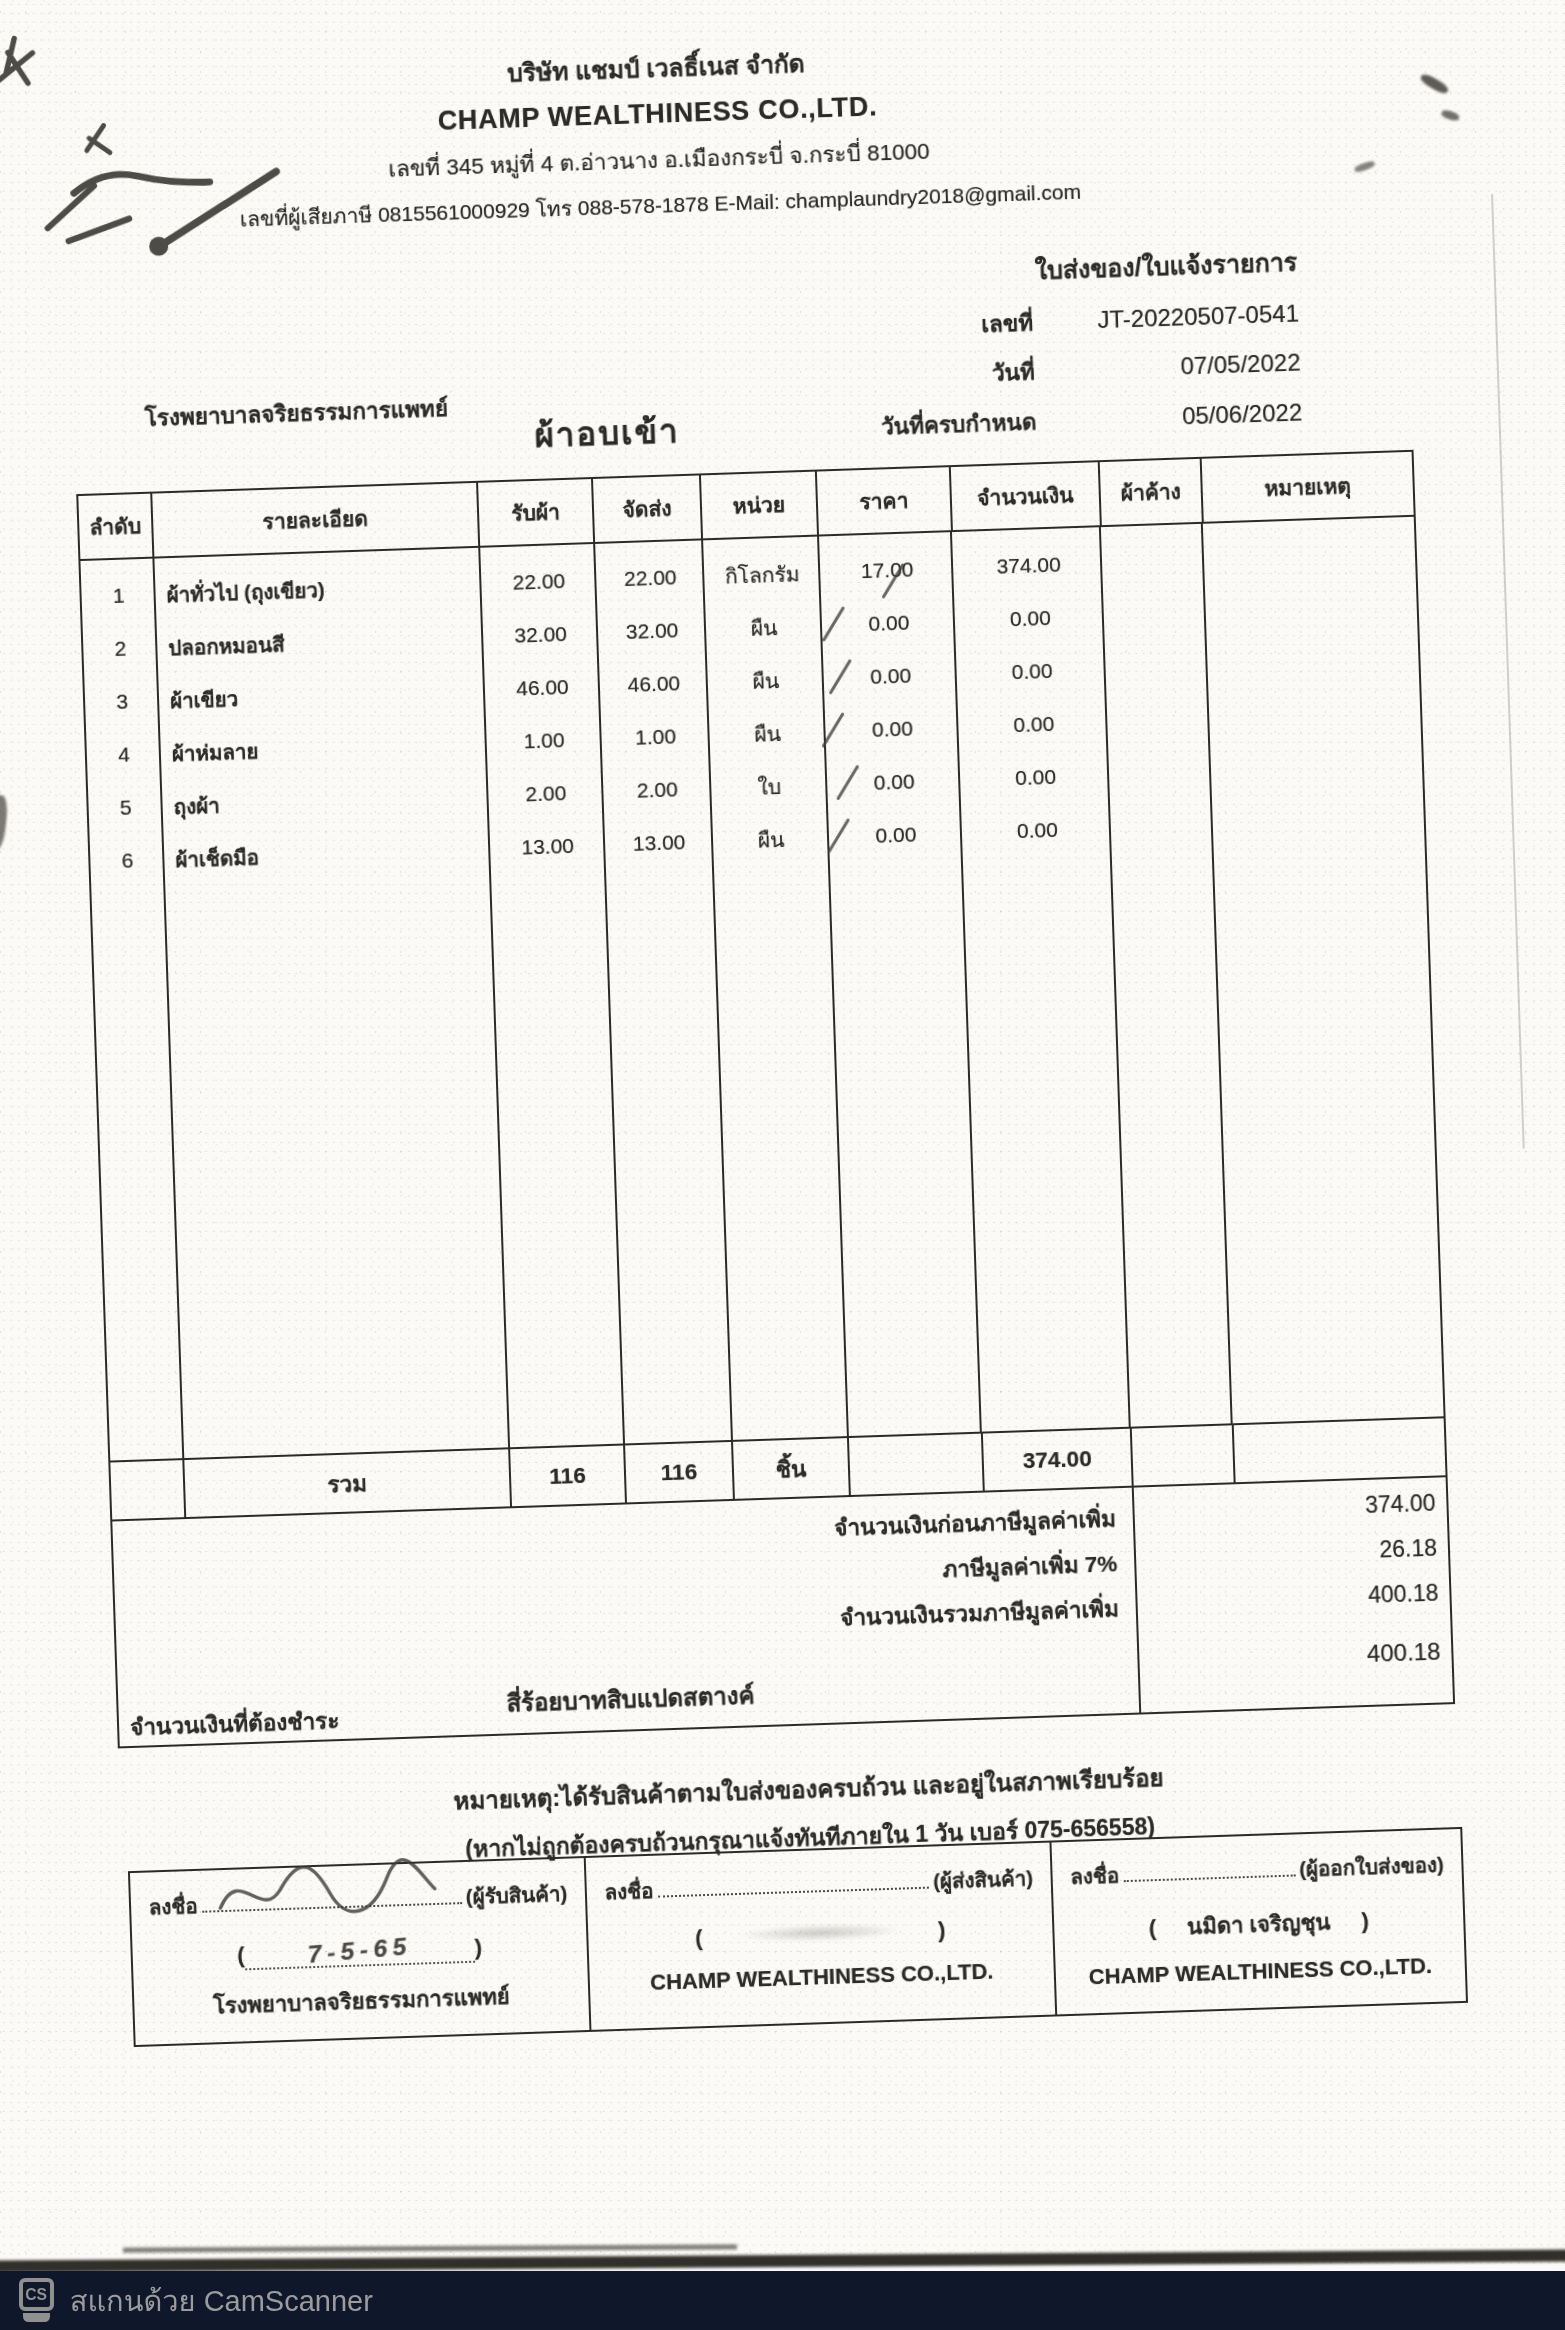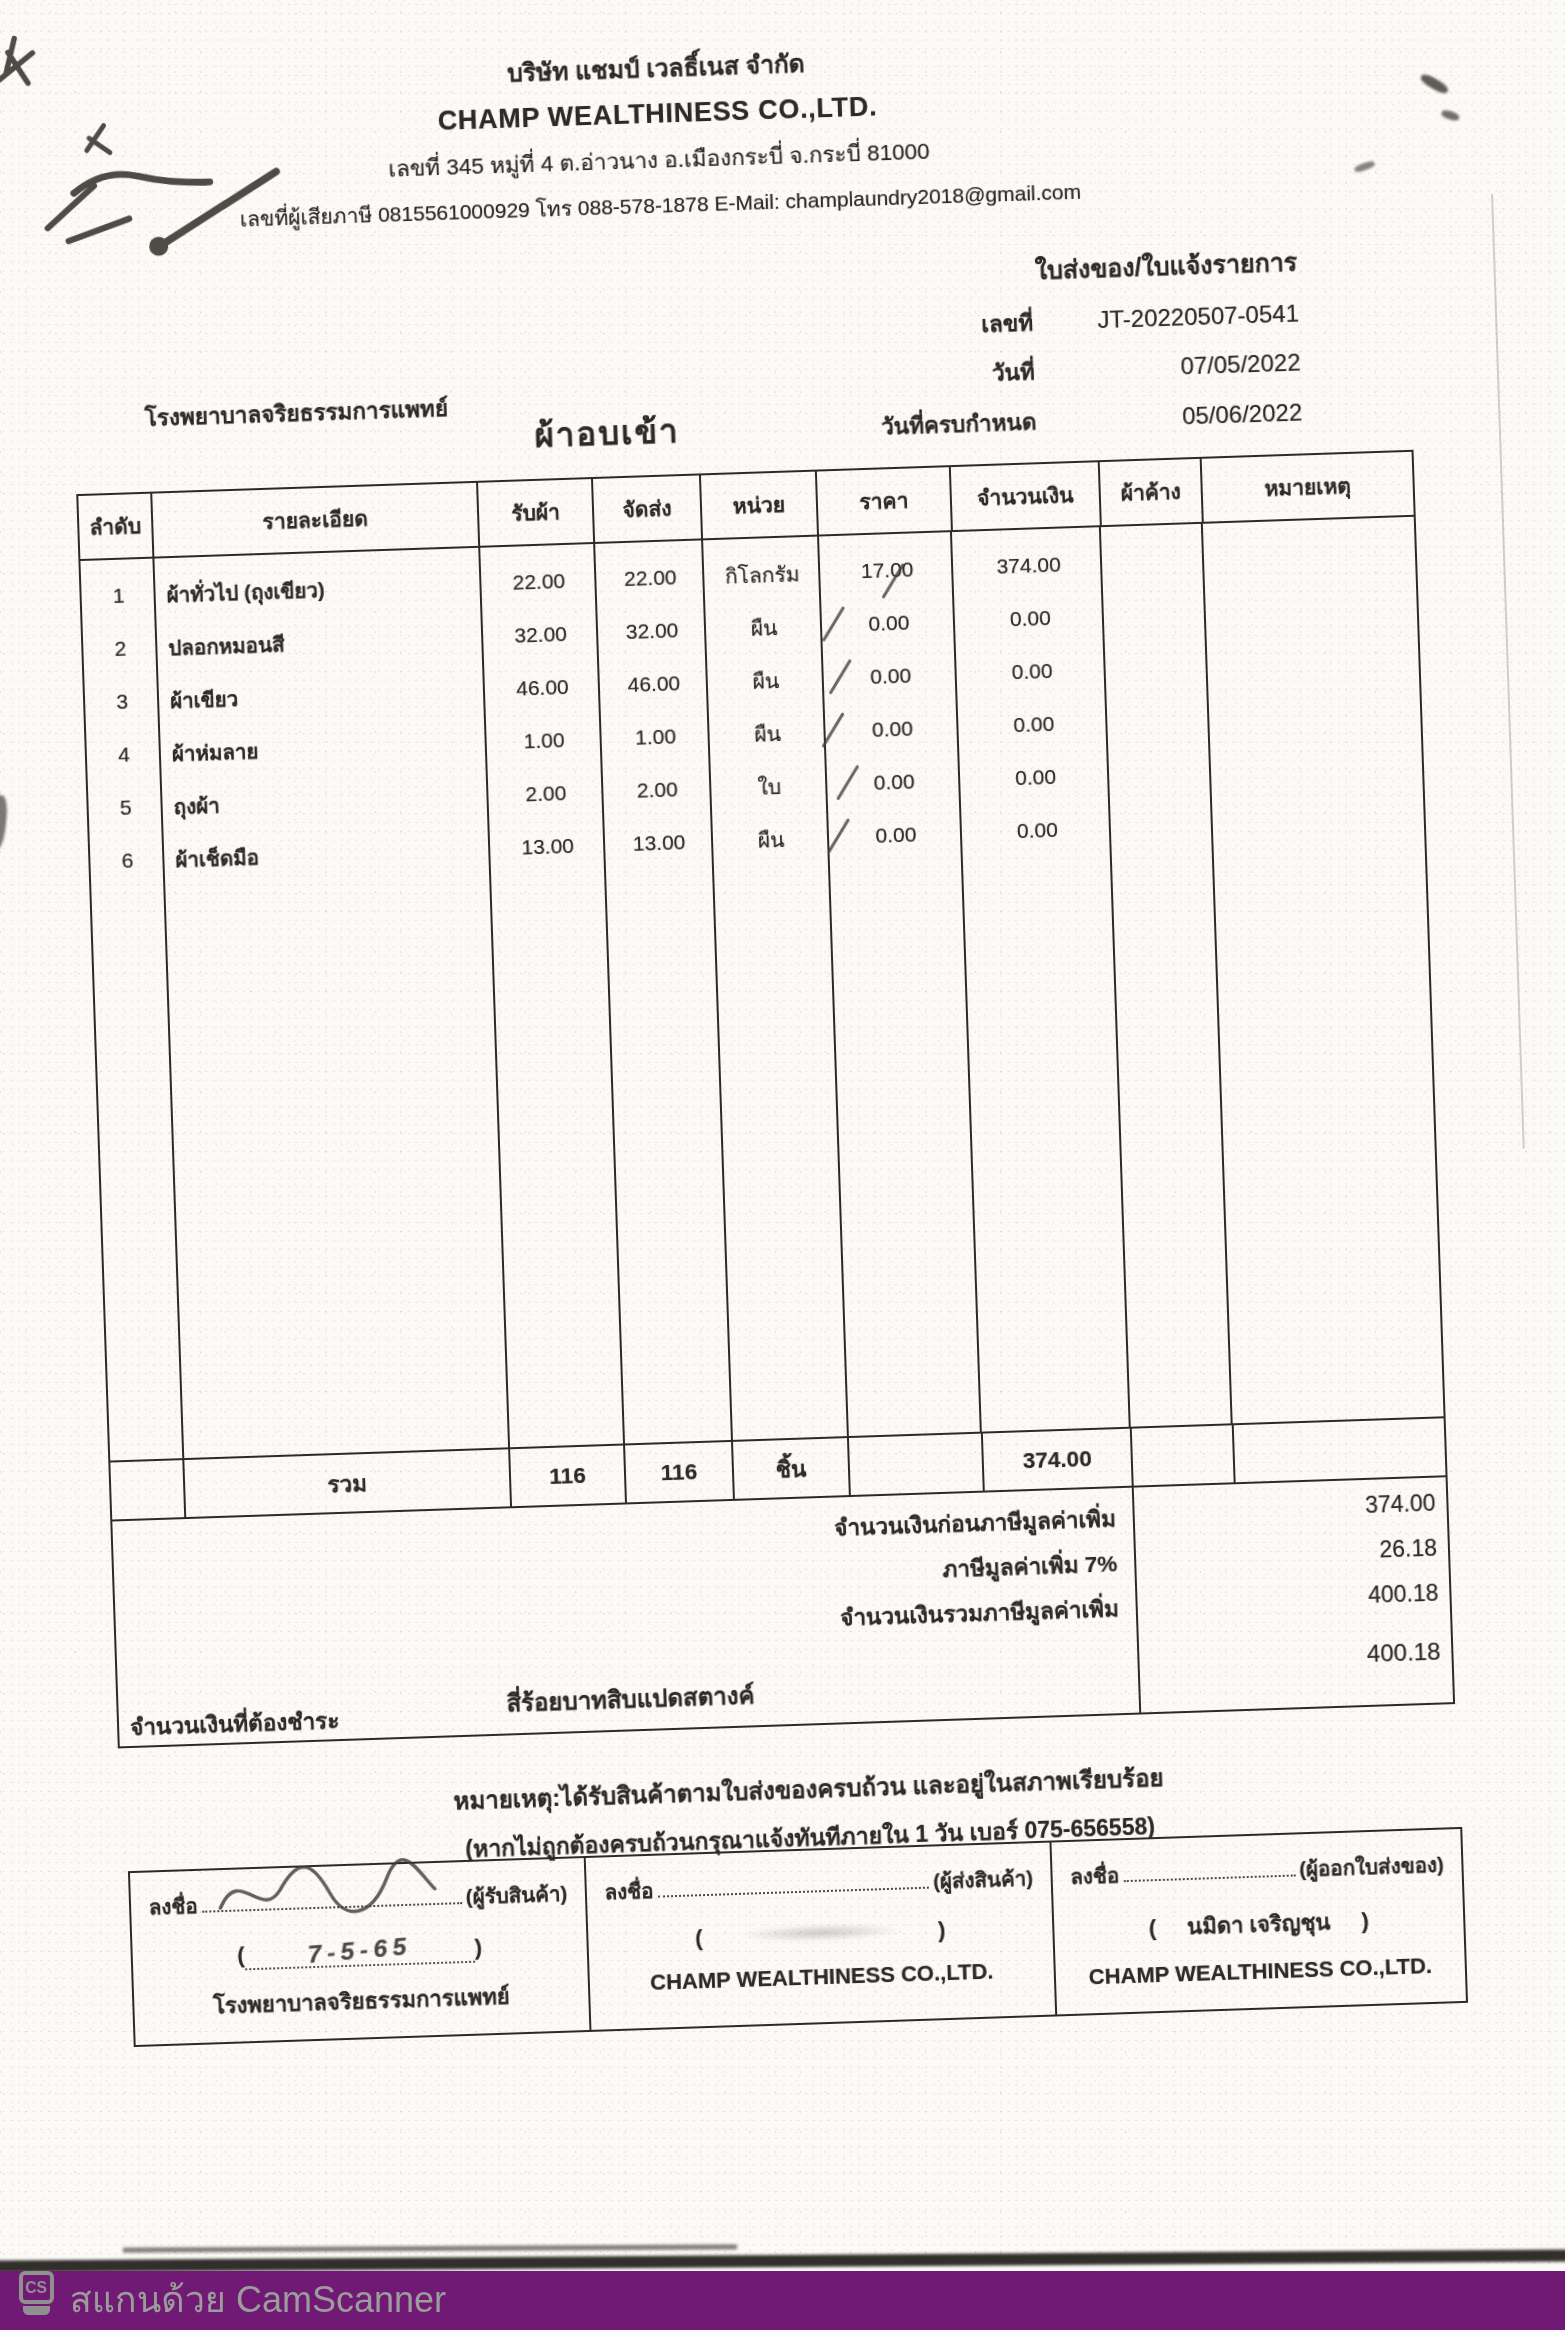--- a/index.html
+++ b/index.html
@@ -90,28 +90,28 @@
   
   .art { position:absolute; pointer-events:none; }
   .edge-streak { left:-20.5px; right:-20.5px; top:2255px; height:12.3px; background:#201e18;
                  transform:rotate(-.4deg); filter:blur(1.5px); opacity:.92; }
   .edge-streak2 { left:123px; width:614px; top:2246px; height:4.8px; background:#2c2a22;
                   transform:rotate(-.3deg); filter:blur(1.4px); opacity:.6; }
   .fold { left:1519px; top:218px; width:2px; height:955px; background:rgba(120,115,105,.32);
           filter:blur(0.7px); }
   .smudge { background:#38352f; filter:blur(1.1px); border-radius:40%; }
   
-  .csbar { position:absolute; left:0; right:0; bottom:0; height:59px; background:#701a75;
-           display:flex; gap:15px; padding-left:17.7px; z-index:6; }
+  .csbar { position:absolute; left:0; right:0; bottom:0; height:59px; background:#0f172a;
+           display:flex; align-items:center; gap:15px; padding-left:17.7px; z-index:6; }
   .cs-icon { width:37px; height:45px; display:flex; flex-direction:column; align-items:center; }
   .cs-box { width:35px; height:33px; border:4.1px solid #909090; border-radius:6.1px;
             display:flex; align-items:center; justify-content:center;
             font-size:15.7px; font-weight:bold; color:#909090; }
   .cs-base { width:27px; height:8.9px; background:#909090; border-radius:0 0 5.5px 5.5px; margin-top:2px; }
-  .cs-text { font-size:36px; color:#9c9c9c; }
+  .cs-text { font-size:29px; color:#9c9c9c; }
 </style>
 </head>
 <body>
 
 <div class="sheet">
 
   <svg class="art" width="355" height="286" viewBox="0 0 520 420" style="left:0;top:0;opacity:.85;filter:blur(0.5px);">
     <g stroke="#2f2d28" stroke-linecap="round" fill="none">
       <path d="M60 40 l28 46 m-18 -66 l-14 52 m40 -30 l-50 38" stroke-width="8"></path>
       <path d="M150 250 q45 -35 95 -22 t105 12" stroke-width="10"></path>

